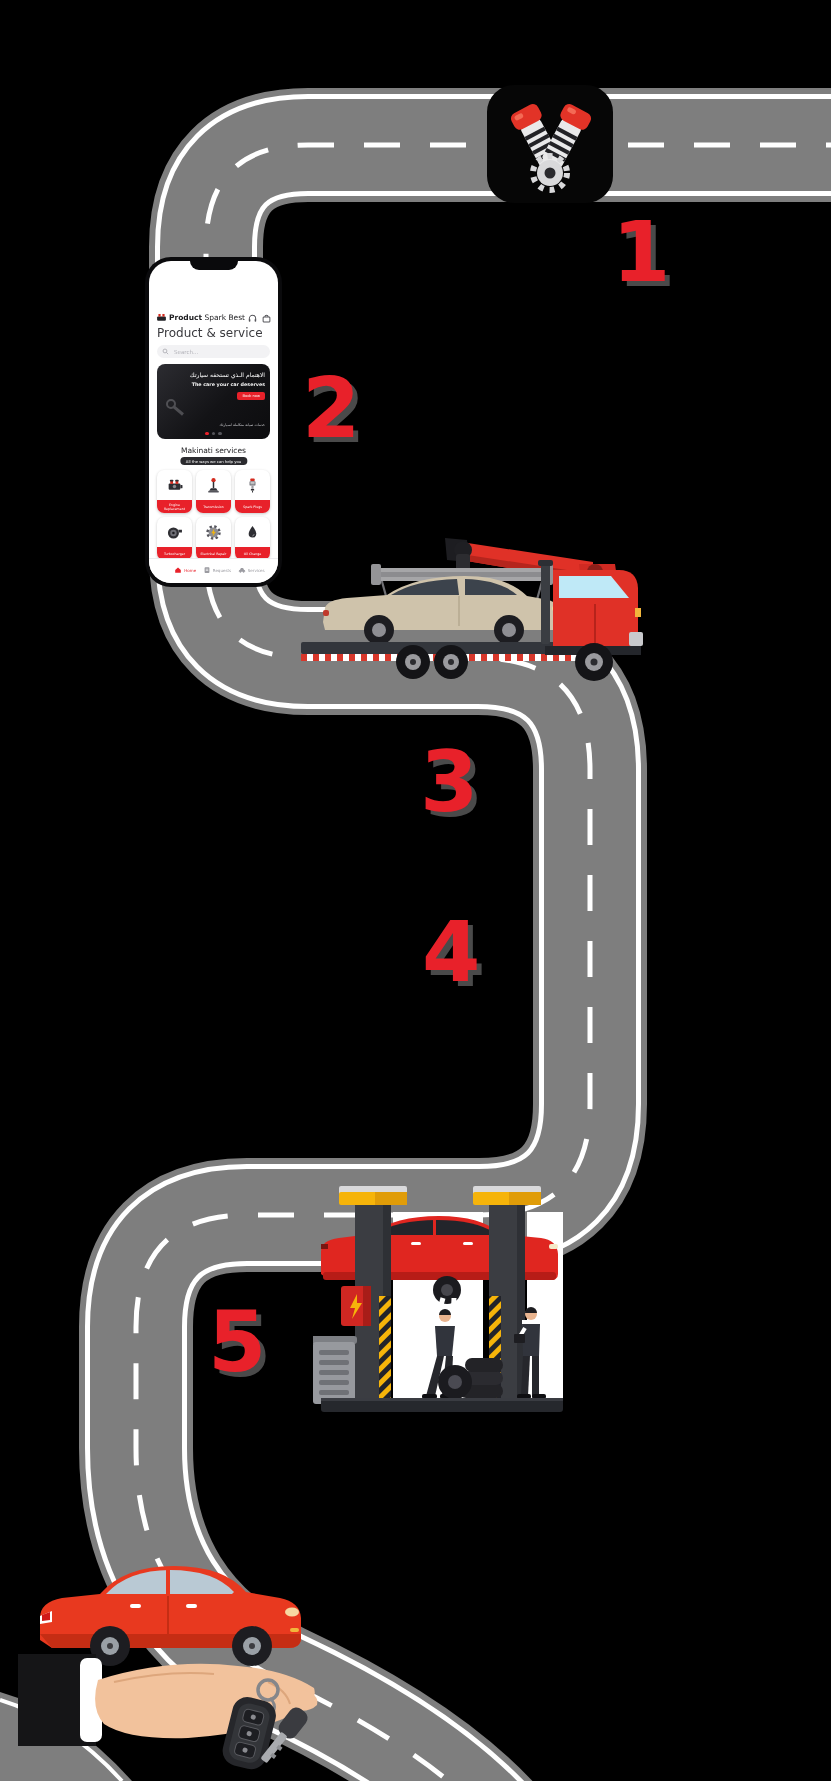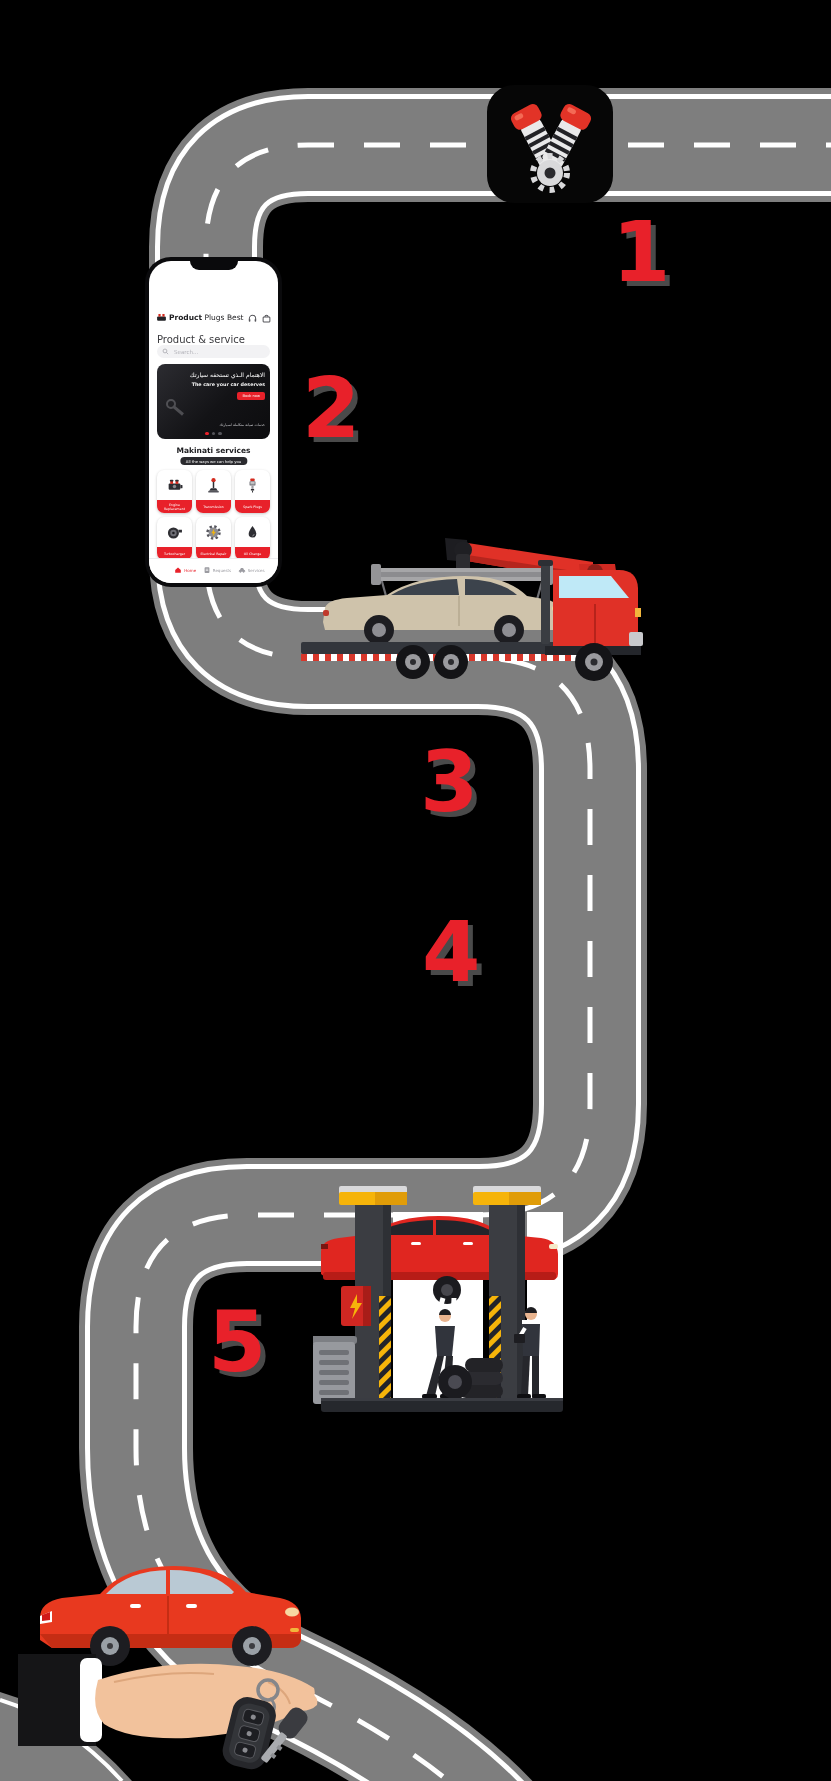--- a/index.html
+++ b/index.html
@@ -16,39 +16,39 @@
   .phone{position:absolute;left:145px;top:257px;width:137px;height:330px;background:#0a0a0c;
          border-radius:26px;padding:4px;box-sizing:border-box;}
   .screen{position:relative;width:129px;height:322px;background:#fff;border-radius:22px;overflow:hidden;}
   .notch{position:absolute;left:50%;margin-left:-24px;top:0;width:48px;height:9px;background:#0a0a0c;
          border-radius:0 0 10px 10px;}
   .hdr-brand{position:absolute;left:20px;top:52px;font-size:7.5px;color:#1c1c1f;white-space:nowrap;}
   .hdr-brand b{font-weight:bold;}
   .hdr-logo{position:absolute;left:7px;top:51px;width:11px;height:11px;}
   .hdr-icons{position:absolute;right:7px;top:53px;display:flex;gap:5px;}
   .hdr-icons svg{width:9px;height:9px;}
-  .hdr-sub{position:absolute;left:8px;top:73px;font-size:10px;color:#3a3a3e;}
+  .hdr-sub{position:absolute;left:8px;top:65px;font-size:12px;color:#3a3a3e;}
   .search{position:absolute;left:8px;top:84px;width:113px;height:13px;background:#f2f2f4;
           border-radius:7px;display:flex;align-items:center;padding:0 5px;box-sizing:border-box;gap:3px;border:none;}
   .search svg{width:7px;height:7px;flex:none;}
   .search input{border:none;background:transparent;outline:none;font-size:5.5px;color:#6b6b70;width:80px;
                 font-family:inherit;}
   .search input::placeholder{color:#b4b4ba;}
   .banner{position:absolute;left:8px;top:103px;width:113px;height:75px;border-radius:8px;overflow:hidden;
           background:linear-gradient(135deg,#2c2c31 0%,#131316 55%,#0c0c0e 100%);}
   .bn-ar{position:absolute;right:5px;top:7px;font-size:6px;color:#fff;direction:rtl;}
   .bn-en{position:absolute;right:5px;top:18px;font-size:4.8px;font-weight:bold;color:#f2f2f2;}
   .bn-cta{position:absolute;right:5px;top:28px;background:#e8212a;color:#fff;border:none;border-radius:2px;
           font-size:3.6px;padding:2px 5px;font-family:inherit;}
   .bn-cap{position:absolute;right:5px;bottom:12px;font-size:3.6px;color:#c9c9cd;direction:rtl;}
   .dots{position:absolute;left:0;right:0;bottom:4px;display:flex;justify-content:center;gap:3px;}
   .dot{width:3.5px;height:3.5px;border-radius:50%;background:#55555a;}
   .dot.active{background:#e8212a;}
   .svc-title{position:absolute;left:0;top:185px;width:100%;text-align:center;font-size:7.5px;
-             font-weight:bold;color:#1d1d20;}
+             font-weight:normal;color:#1d1d20;}
   .svc-tag{position:absolute;left:50%;transform:translateX(-50%);top:196px;background:#2a2a2e;color:#fff;
            font-size:3.8px;padding:1.5px 6px;border-radius:5px;white-space:nowrap;}
   .grid-row{position:absolute;left:8px;display:flex;gap:4px;}
   .r1{top:209px;} .r2{top:256px;}
   .card{width:35px;height:43px;background:#fff;border-radius:7px;box-shadow:0 1px 3px rgba(0,0,0,.22);
         overflow:hidden;display:flex;flex-direction:column;}
   .card .ic{flex:1;display:flex;align-items:center;justify-content:center;}
   .card .ic svg{width:17px;height:17px;}
   .card .lbl{height:13px;background:#e8212a;color:#fff;font-size:3.2px;line-height:1.25;
              display:flex;align-items:center;justify-content:center;text-align:center;padding:0 2px;}
@@ -118,21 +118,21 @@
 
   <div class="phone">
     <div class="screen">
       <div class="notch"></div>
 
       <svg class="hdr-logo" viewBox="0 0 10 10">
         <rect x="1" y="4" width="8" height="4" rx="1" fill="#222226"></rect>
         <rect x="2.2" y="1.8" width="2" height="2.4" fill="#d42b1f"></rect>
         <rect x="5.8" y="1.8" width="2" height="2.4" fill="#d42b1f"></rect>
       </svg>
-      <div class="hdr-brand"><b>Product</b><span> Plugs Best</span></div>
+      <div class="hdr-brand"><b>Product</b><span> Spark Best</span></div>
       <div class="hdr-icons">
         <svg viewBox="0 0 8 8">
           <path d="M1.2 5 V4 a2.8 2.8 0 0 1 5.6 0 V5" fill="none" stroke="#55555a" stroke-width="0.9"></path>
           <rect x="0.7" y="4.4" width="1.4" height="2.4" rx="0.6" fill="#55555a"></rect>
           <rect x="5.9" y="4.4" width="1.4" height="2.4" rx="0.6" fill="#55555a"></rect>
         </svg>
         <svg viewBox="0 0 8 8">
           <rect x="1" y="2.6" width="6" height="4.6" rx="0.8" fill="none" stroke="#55555a" stroke-width="0.9"></rect>
           <path d="M2.6 2.6 a1.4 1.4 0 0 1 2.8 0" fill="none" stroke="#55555a" stroke-width="0.9"></path>
         </svg>

